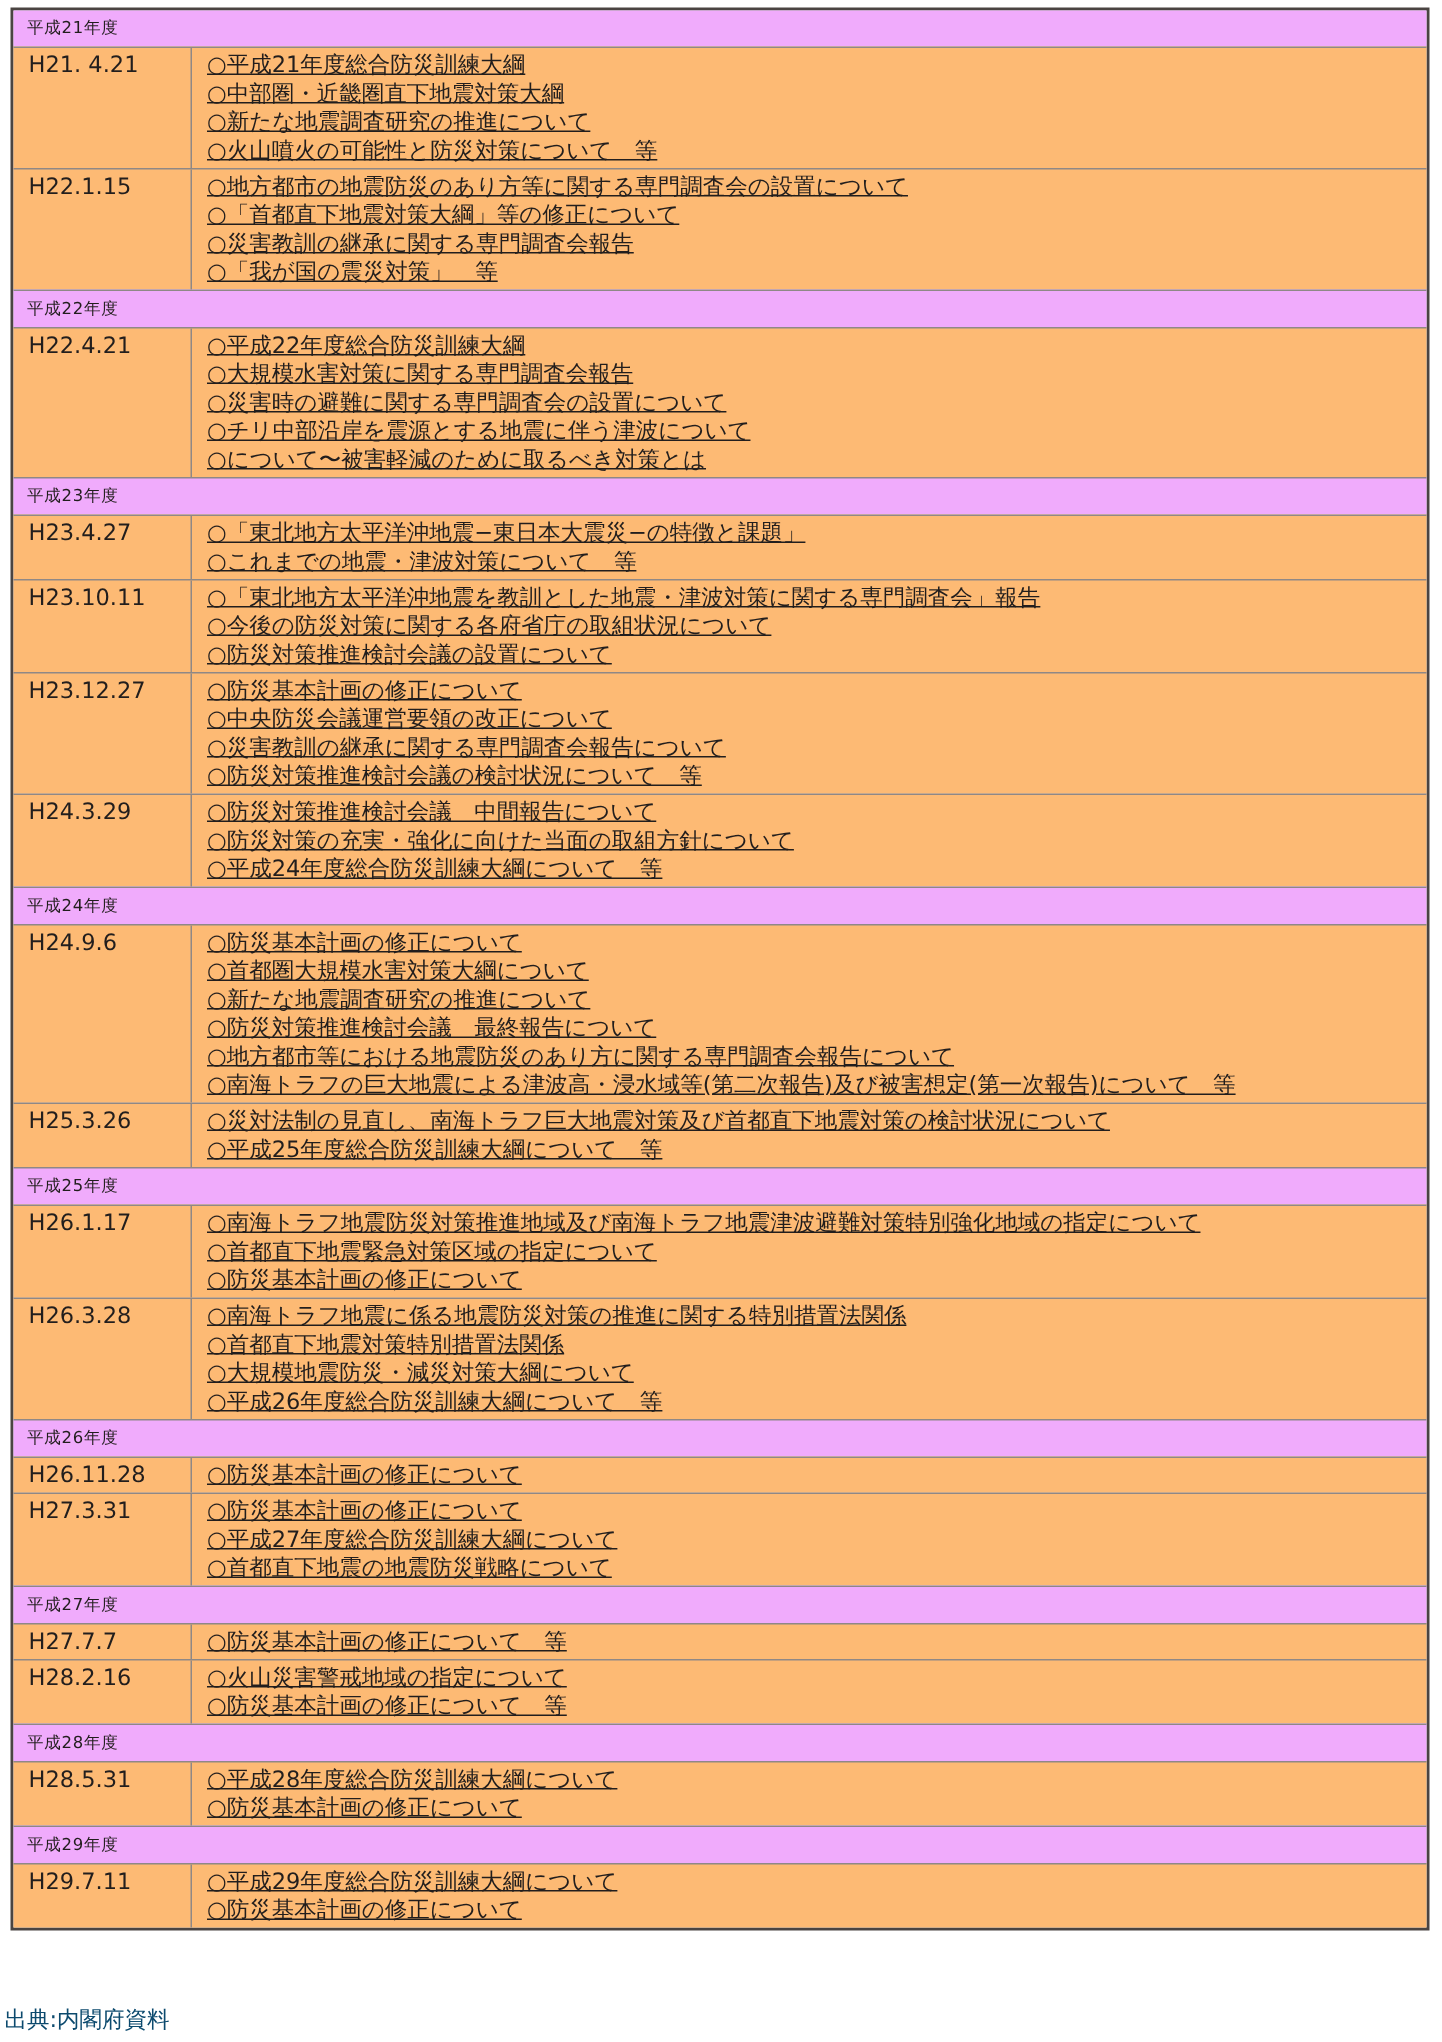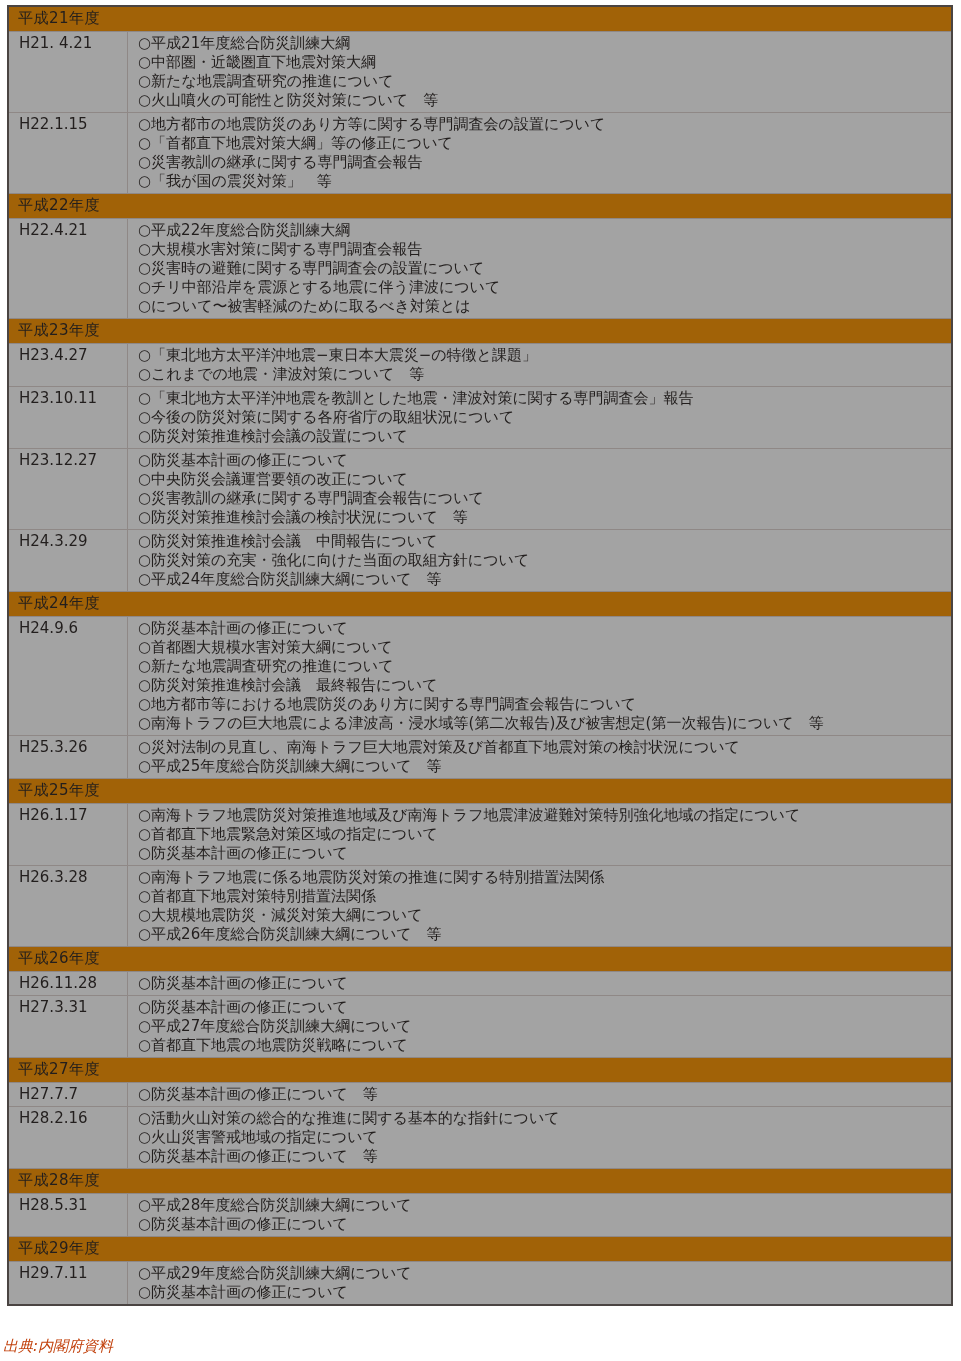--- a/index.html
+++ b/index.html
@@ -21,58 +21,58 @@
     top: 5px;
     width: 946px;
     box-sizing: border-box;
     border: 2px solid #4a4442;
     background: #ffffff;
   }
   .table-wrap > * + * {
     border-top: 1px solid #8f8886;
   }
   .year-band {
-    background: #a16207;
+    background: #f0abfc;
     padding: 2px 9px 3px 9px;
-    font-size: 15px;
+    font-size: 11px;
     line-height: 19px;
     letter-spacing: 0.5px;
   }
   .meeting-row {
     display: flex;
-    background: #a3a3a3;
+    background: #fdba74;
   }
   .date-cell {
     flex: 0 0 119px;
     box-sizing: border-box;
     border-right: 1px solid #8f8886;
     padding: 2px 4px 2px 10px;
     font-size: 15px;
     line-height: 19px;
     white-space: nowrap;
   }
   .items-cell {
     flex: 1 1 auto;
     padding: 2px 8px 2px 10px;
     min-width: 0;
+    text-decoration: underline;
   }
   .agenda-item {
     font-size: 15px;
     line-height: 19px;
     white-space: nowrap;
     overflow: hidden;
   }
   .source-note {
     position: absolute;
     left: 3px;
     top: 1337px;
     font-size: 15px;
     line-height: 19px;
-    color: #c2410c;
-    font-style: italic;
+    color: #0c4a6e;
   }
 </style>
 </head>
 <body>
 
 <div class="table-wrap">
     <div class="year-band">平成21年度</div>
     <div class="meeting-row">
       <div class="date-cell">H21. 4.21</div>
       <div class="items-cell">
@@ -190,21 +190,20 @@
     <div class="year-band">平成27年度</div>
     <div class="meeting-row">
       <div class="date-cell">H27.7.7</div>
       <div class="items-cell">
         <div class="agenda-item">○防災基本計画の修正について　等</div>
       </div>
     </div>
     <div class="meeting-row">
       <div class="date-cell">H28.2.16</div>
       <div class="items-cell">
-        <div class="agenda-item">○活動火山対策の総合的な推進に関する基本的な指針について</div>
         <div class="agenda-item">○火山災害警戒地域の指定について</div>
         <div class="agenda-item">○防災基本計画の修正について　等</div>
       </div>
     </div>
     <div class="year-band">平成28年度</div>
     <div class="meeting-row">
       <div class="date-cell">H28.5.31</div>
       <div class="items-cell">
         <div class="agenda-item">○平成28年度総合防災訓練大綱について</div>
         <div class="agenda-item">○防災基本計画の修正について</div>

